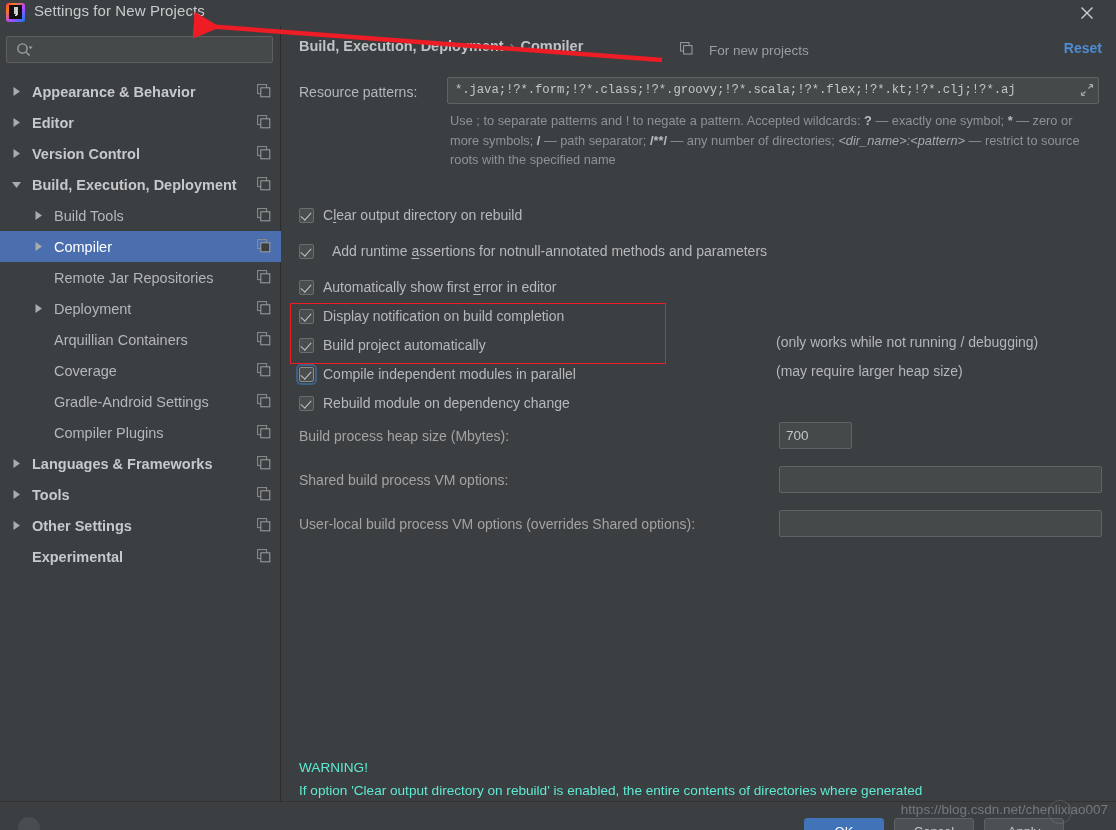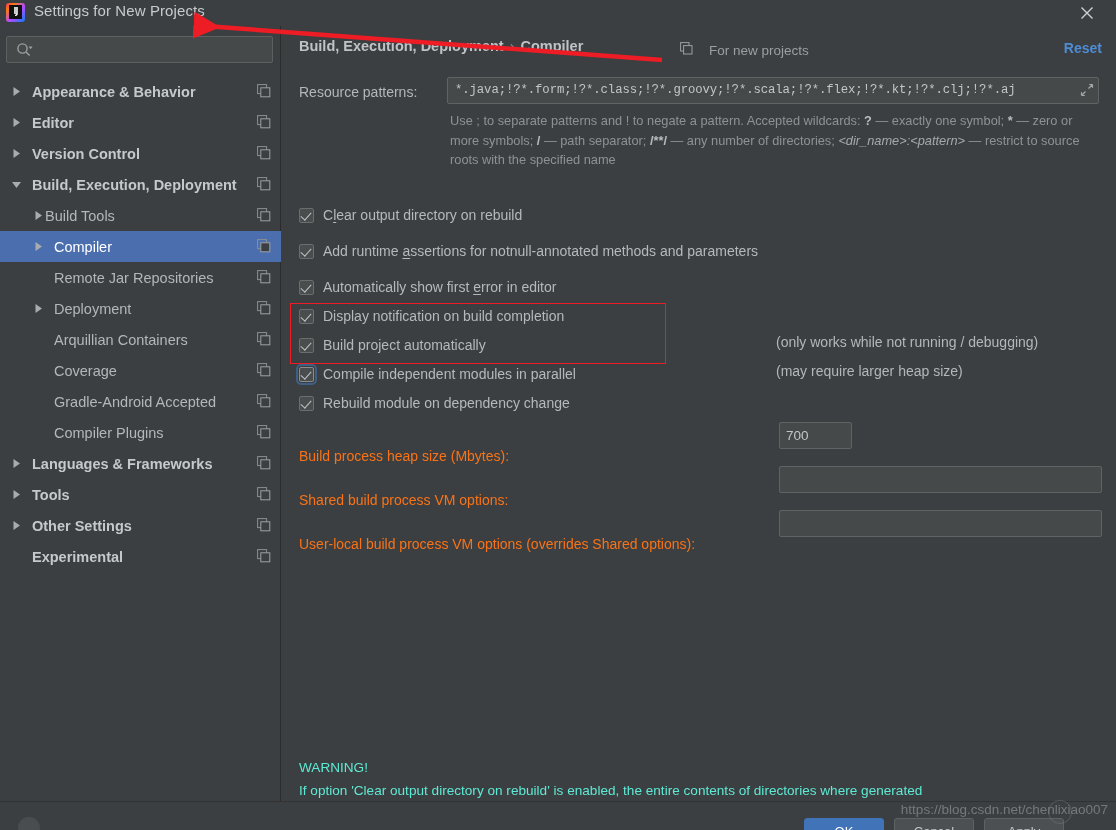--- a/index.html
+++ b/index.html
@@ -264,23 +264,22 @@
     font-size: 14px;
     color: #b4b7ba;
     white-space: nowrap;
   }
 
   
   .fld-label {
     position: absolute;
     left: 17px;
     font-size: 14px;
-    color: #f97316;
-    white-space: nowrap;
-    margin-top: 20px;
+    color: #a3a3a3;
+    white-space: nowrap;
   }
   .txtfield {
     position: absolute;
     background: #45494a;
     border: 1px solid #606363;
     border-radius: 2px;
     color: #c3c6c9;
     font-family: "Liberation Sans", sans-serif;
     font-size: 13.5px;
     padding: 0 6px;
@@ -433,21 +432,21 @@
               <rect x="0.6" y="0.6" width="9" height="9" stroke="#8b8f92" stroke-width="1" fill="none"></rect>
               <rect x="3.8" y="3.8" width="9" height="9" stroke="#9da1a4" stroke-width="1" fill="#3c3f41"></rect>
             </svg></span>
         </div>
         <div class="tree-row lvl1">
           <span class="arrow">
             <svg width="13" height="13" viewBox="0 0 13 13">
               <path d="M3.5 2 L3.5 11 L10 6.5 z" fill="#a9acaf"></path>
             </svg>
           </span>
-          <span class="tree-label" style=" text-align: center;">Build Tools</span>
+          <span class="tree-label" style="margin-left: 9px; text-align: center;">Build Tools</span>
           <span class="copy-icon"><svg width="14" height="14" viewBox="0 0 14 14">
               <rect x="0.6" y="0.6" width="9" height="9" stroke="#8b8f92" stroke-width="1" fill="none"></rect>
               <rect x="3.8" y="3.8" width="9" height="9" stroke="#9da1a4" stroke-width="1" fill="#3c3f41"></rect>
             </svg></span>
         </div>
         <div class="tree-row lvl1 selected">
           <span class="arrow">
             <svg width="13" height="13" viewBox="0 0 13 13">
               <path d="M3.5 2 L3.5 11 L10 6.5 z" fill="#a9acaf"></path>
             </svg>
@@ -489,21 +488,21 @@
         <div class="tree-row lvl1">
           <span class="arrow none"></span>
           <span class="tree-label" style="margin-left: 9px;">Coverage</span>
           <span class="copy-icon"><svg width="14" height="14" viewBox="0 0 14 14">
               <rect x="0.6" y="0.6" width="9" height="9" stroke="#8b8f92" stroke-width="1" fill="none"></rect>
               <rect x="3.8" y="3.8" width="9" height="9" stroke="#9da1a4" stroke-width="1" fill="#3c3f41"></rect>
             </svg></span>
         </div>
         <div class="tree-row lvl1">
           <span class="arrow none"></span>
-          <span class="tree-label" style="margin-left: 9px;">Gradle-Android Accepted</span>
+          <span class="tree-label" style="margin-left: 9px;">Gradle-Android Settings</span>
           <span class="copy-icon"><svg width="14" height="14" viewBox="0 0 14 14">
               <rect x="0.6" y="0.6" width="9" height="9" stroke="#8b8f92" stroke-width="1" fill="none"></rect>
               <rect x="3.8" y="3.8" width="9" height="9" stroke="#9da1a4" stroke-width="1" fill="#3c3f41"></rect>
             </svg></span>
         </div>
         <div class="tree-row lvl1">
           <span class="arrow none"></span>
           <span class="tree-label" style="margin-left: 9px;">Compiler Plugins</span>
           <span class="copy-icon"><svg width="14" height="14" viewBox="0 0 14 14">
               <rect x="0.6" y="0.6" width="9" height="9" stroke="#8b8f92" stroke-width="1" fill="none"></rect>
@@ -588,21 +587,21 @@
 
     <div class="rp-help">
       <span>Use ; to separate patterns and ! to negate a pattern. Accepted wildcards: </span><b>?</b><span> — exactly one symbol; </span><b>*</b><span> — zero or more symbols; </span><b>/</b><span> — path separator; </span><b>/**/</b><span> — any number of directories; </span><i>&lt;dir_name&gt;:&lt;pattern&gt;</i><span> — restrict to source roots with the specified name</span>
     </div>
 
     <div id="checkbox-container">
         <div class="cb-row" style="top: 178px;">
           <span class="cb checked"></span>
           <span class="cb-label"><span>C</span><span class="mn">l</span><span>ear output directory on rebuild</span></span>
         </div>
-        <div class="cb-row" style="top: 214px;">
+        <div class="cb-row" style="top: 214px; gap: 9px;">
           <span class="cb checked"></span>
           <span class="cb-label"><span>Add runtime </span><span class="mn">a</span><span>ssertions for notnull-annotated methods and parameters</span></span>
         </div>
         <div class="cb-row" style="top: 250px;">
           <span class="cb checked"></span>
           <span class="cb-label"><span>Automatically show first </span><span class="mn">e</span><span>rror in editor</span></span>
         </div>
         <div class="cb-row" style="top: 279px;">
           <span class="cb checked"></span>
           <span class="cb-label"><span>Display notification on build completion</span><span></span></span>

